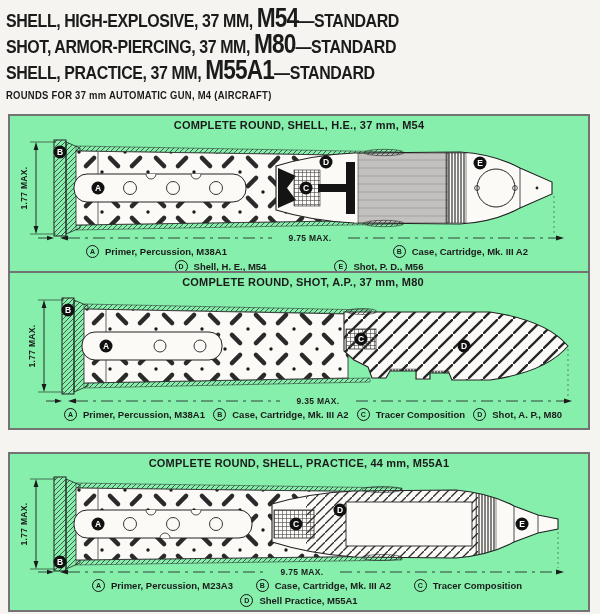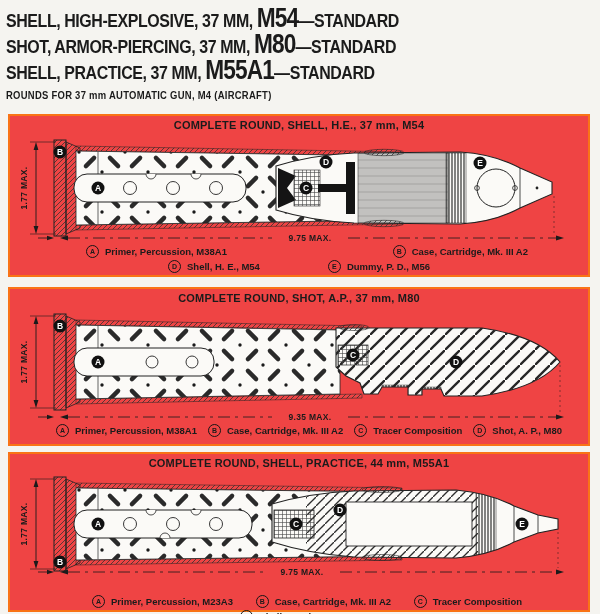--- a/index.html
+++ b/index.html
@@ -16,39 +16,39 @@
   }
   .hline .pre,.hline .suf{font-size:19px;}
   .hline .model{font-size:27px;letter-spacing:-1px;}
   .subhdr{
     margin-top:6px;font-size:10.5px;font-weight:700;letter-spacing:.3px;
     transform:scaleX(.9);transform-origin:0 50%;white-space:nowrap;
   }
   
   .panel{
     position:absolute;left:8px;width:582px;box-sizing:border-box;
-    border:2px solid #f97316;background:#ef4444;
+    border:2px solid #737373;background:#86efac;
   }
   .panel-1{top:114px;height:163px;}
-  .panel-2{top:287px;height:159px;}
+  .panel-2{top:271px;height:159px;padding-left:8px;}
   .panel-3{top:452px;height:160px;}
   .ptitle{
     text-align:center;font-weight:700;font-size:11px;letter-spacing:.2px;
     margin-top:3px;height:13px;line-height:13px;
   }
   svg.diagram{display:block;width:578px;}
   svg text{font-family:"Liberation Sans",sans-serif;fill:#1b1b1b;}
   .dimtxt{font-size:8.5px;font-weight:700;letter-spacing:.3px;}
   .callout text{fill:#ffffff;font-size:8.5px;font-weight:700;}
   
   .lrow{display:flex;align-items:center;height:15px;}
   .lrow-p1a{padding:0 60px 0 76px;justify-content:space-between;}
   .lrow-p1b{justify-content:center;gap:68px;}
   .lrow-p2{padding:0 26px 0 46px;justify-content:space-between;}
-  .lrow-p3a{padding:0 66px 0 82px;justify-content:space-between;margin-top:16px;}
+  .lrow-p3a{padding:0 66px 0 82px;justify-content:space-between;}
   .lrow-p3b{justify-content:center;gap:54px;}
   .litem{display:inline-flex;align-items:center;white-space:nowrap;}
   .lkey{
     display:inline-flex;align-items:center;justify-content:center;
     width:11px;height:11px;border:1.3px solid #161616;border-radius:50%;
     font-size:7px;font-weight:700;margin-right:6px;flex:0 0 auto;
   }
   .llabel{font-size:9.5px;font-weight:700;letter-spacing:0;text-align:center;}
 </style>
 </head>
@@ -200,21 +200,21 @@
           <span class="llabel">Case, Cartridge, Mk. III A2</span>
         </span>
     </div>
     <div class="lrow lrow-p1b">
       <span class="litem">
           <span class="lkey">D</span>
           <span class="llabel">Shell, H. E., M54</span>
         </span>
       <span class="litem">
           <span class="lkey">E</span>
-          <span class="llabel">Dummy, P. D., M56</span>
+          <span class="llabel">Shot, P. D., M56</span>
         </span>
     </div>
   </section>
 
   <section class="panel panel-2">
     <div class="ptitle">COMPLETE ROUND, SHOT, A.P., 37 mm, M80</div>
     <svg class="diagram" viewBox="0 0 578 118">
       <defs>
         <clipPath id="clipP2">
           <path d="M326,23 L472,23 Q528,31 550,57 Q528,83 472,91 L434,91 L431,84 L412,84 L412,90 L398,90 L398,82 L372,82 L368,89 L354,89 L350,78 L336,71 L326,62 Z"></path>

